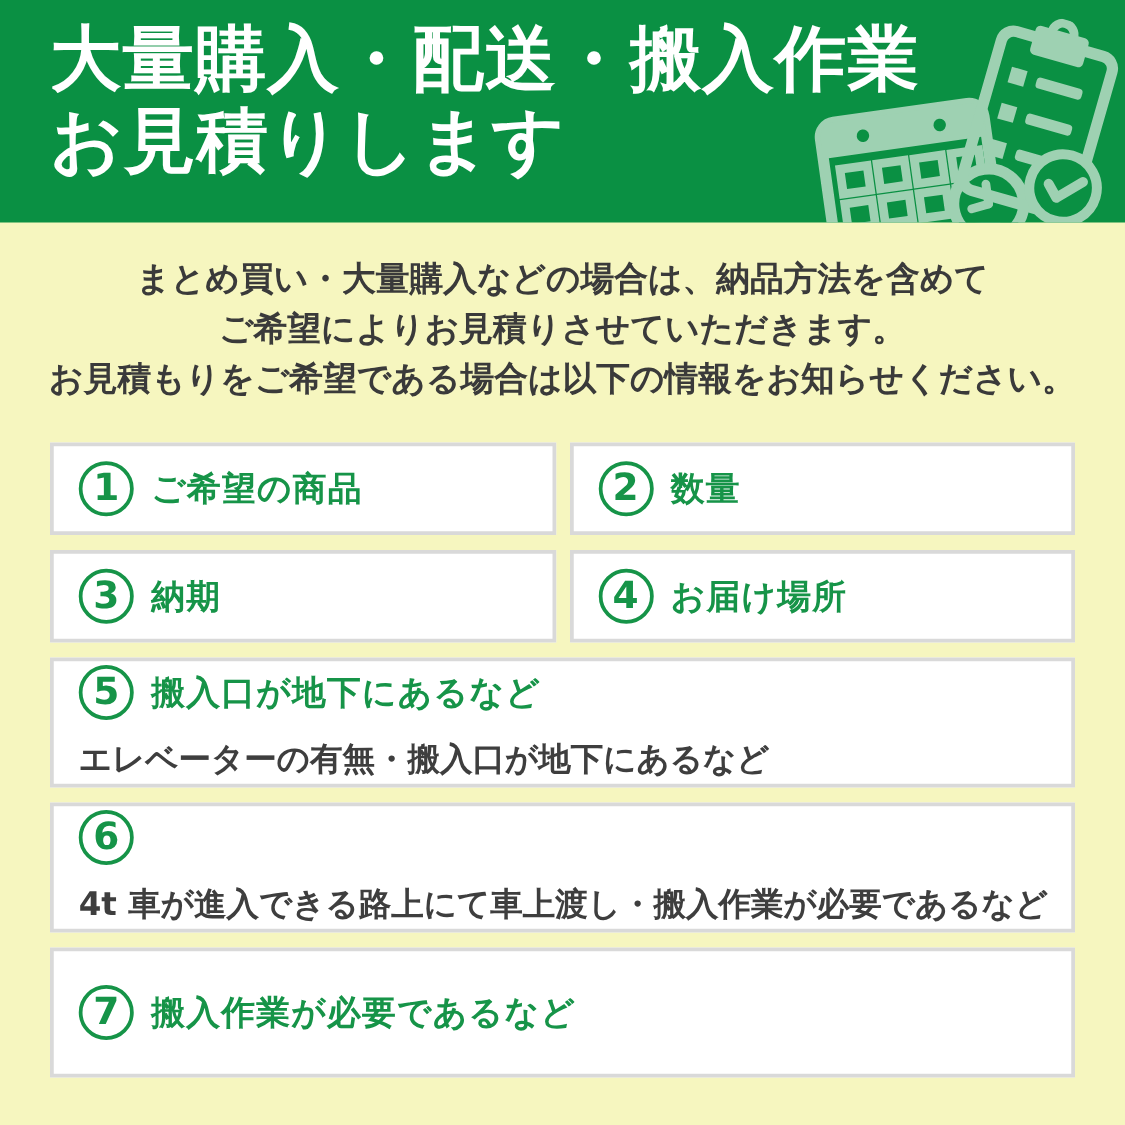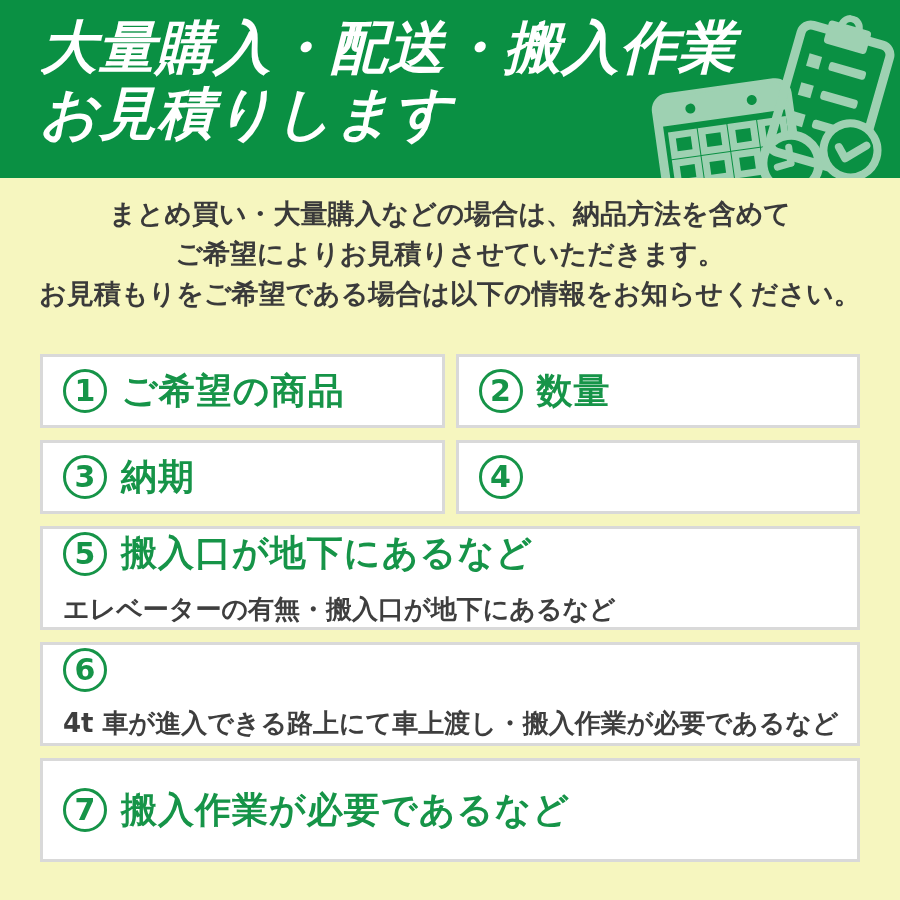--- a/index.html
+++ b/index.html
@@ -9,40 +9,39 @@
     font-family: "DejaVu Sans", "Liberation Sans", sans-serif;
     overflow: hidden;
     position: relative;
   }
   
   .hero {
     position: relative;
     height: 178px;
     background: #0a9043;
     overflow: hidden;
-    font-style: italic;
   }
   .hero-title {
     position: absolute;
     left: 40px;
     top: 14px;
     color: #ffffff;
     font-weight: 900;
     font-size: 57px;
     line-height: 66px;
     letter-spacing: 1px;
     z-index: 2;
     white-space: nowrap;
   }
   .hero-icon { position: absolute; z-index: 1; }
   .icon-calendar { left: 655px; top: 76px; transform: rotate(-8deg); }
   .icon-clipboard { left: 772px; top: 14px; transform: rotate(16deg); }
   
   .intro {
-    padding: 16px 10px 0;
+    padding: 26px 10px 0;
     text-align: center;
     color: #3a3a3a;
     font-size: 27px;
     font-weight: 600;
     line-height: 40px;
     height: 176px;
   }
   
   .boxes {
     margin: 0 40px;
@@ -75,21 +74,21 @@
     align-items: center;
     justify-content: center;
     color: #169448;
     font-size: 30px;
     font-weight: 800;
     margin-right: 14px;
     line-height: 1;
   }
   .box-title {
     color: #169448;
-    font-size: 36px;
+    font-size: 27px;
     font-weight: 800;
     letter-spacing: 1px;
     white-space: nowrap;
   }
   .box-note {
     margin-top: 14px;
     color: #3e3e3e;
     font-size: 26px;
     font-weight: 600;
     white-space: nowrap;
@@ -171,20 +170,21 @@
   <div class="box">
     <div class="box-title-row">
       <span class="num">3</span>
       <span class="box-title">納期</span>
     </div>
   </div>
 
   <div class="box">
     <div class="box-title-row">
       <span class="num">4</span>
+      <span class="box-title">お届け場所</span>
     </div>
   </div>
 
   <div class="box span2">
     <div class="box-title-row">
       <span class="num">5</span>
       <span class="box-title">搬入口が地下にあるなど</span>
     </div>
     <div class="box-note">エレベーターの有無・搬入口が地下にあるなど</div>
   </div>

